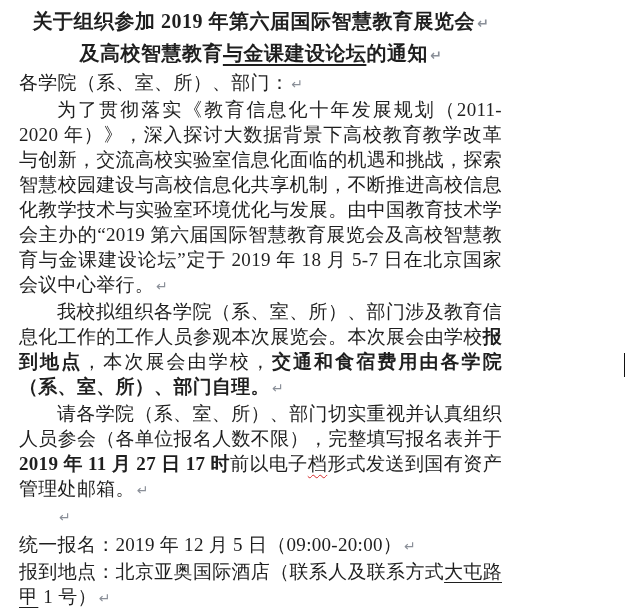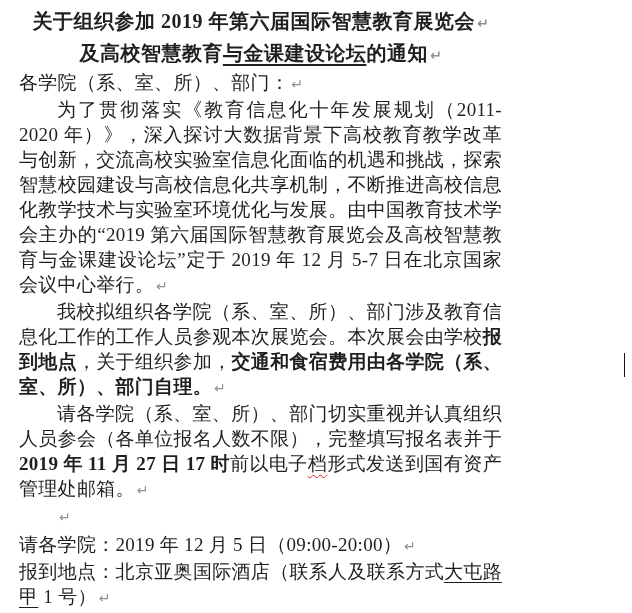--- a/index.html
+++ b/index.html
@@ -29,29 +29,29 @@
 <body>
 
 <div class="page">
 
   <div class="title-line"><span>关于组织参加 2019 年第六届国际智慧教育展览会</span><span class="pilcrow">↵</span></div>
 
   <div class="title-line"><span>及高校智慧教育</span><span class="wavy-blue">与金课建设论坛</span><span>的通知</span><span class="pilcrow">↵</span></div>
 
   <p class="bodyline"><span>各学院（系、室、所）、部门：</span><span class="pilcrow">↵</span></p>
 
-  <p class="bodyline indent"><span>为了贯彻落实《教育信息化十年发展规划（2011-2020 年）》，深入探讨大数据背景下高校教育教学改革与创新，交流高校实验室信息化面临的机遇和挑战，探索智慧校园建设与高校信息化共享机制，不断推进高校信息化教学技术与实验室环境优化与发展。由中国教育技术学会主办的“2019 第六届国际智慧教育展览会及高校智慧教育与金课建设论坛”定于 2019 年 12 月 5-7 日在北京国家会议中心举行。</span><span class="pilcrow">↵</span></p>
+  <p class="bodyline indent"><span>为了贯彻落实《教育信息化十年发展规划（2011-2020 年）》，深入探讨大数据背景下高校教育教学改革与创新，交流高校实验室信息化面临的机遇和挑战，探索智慧校园建设与高校信息化共享机制，不断推进高校信息化教学技术与实验室环境优化与发展。由中国教育技术学会主办的“2019 第六届国际智慧教育展览会及高校智慧教育与金课建设论坛”定于 2019 年 18 月 5-7 日在北京国家会议中心举行。</span><span class="pilcrow">↵</span></p>
 
-  <p class="bodyline indent"><span>我校拟组织各学院（系、室、所）、部门涉及教育信息化工作的工作人员参观本次展览会。本次展会由学校</span><b>报到地点</b><span>，关于组织参加，</span><b>交通和食宿费用由各学院（系、室、所）、部门自理。</b><span class="pilcrow">↵</span></p>
+  <p class="bodyline indent"><span>我校拟组织各学院（系、室、所）、部门涉及教育信息化工作的工作人员参观本次展览会。本次展会由学校</span><b>报到地点</b><span>，本次展会由学校，</span><b>交通和食宿费用由各学院（系、室、所）、部门自理。</b><span class="pilcrow">↵</span></p>
 
   <p class="bodyline indent"><span>请各学院（系、室、所）、部门切实重视并认真组织人员参会（各单位报名人数不限），完整填写报名表并于 </span><b>2019 年 11 月 27 日 17 时</b><span>前以电子</span><span class="wavy-red">档</span><span>形式发送到国有资产管理处邮箱。</span><span class="pilcrow">↵</span></p>
 
   <p class="bodyline indent empty"><span class="pilcrow">↵</span></p>
 
-  <p class="bodyline"><span>请各学院：</span><span>2019 年 12 月 5 日（09:00-20:00）</span><span class="pilcrow">↵</span></p>
+  <p class="bodyline"><span>统一报名：</span><span>2019 年 12 月 5 日（09:00-20:00）</span><span class="pilcrow">↵</span></p>
 
   <p class="bodyline"><span>报到地点：北京亚奥国际酒店（联系人及联系方式</span><span class="wavy-blue">大屯路甲</span><span> 1 号）</span><span class="pilcrow">↵</span></p>
 
   <p class="bodyline empty"><span class="pilcrow">↵</span></p>
 
 
   <p class="bodyline"><span>邮箱：</span><a class="link">ztb@ntu.edu.cn</a><span>。</span><span class="pilcrow">↵</span></p>
 
   <div class="caret"></div>
 </div>

